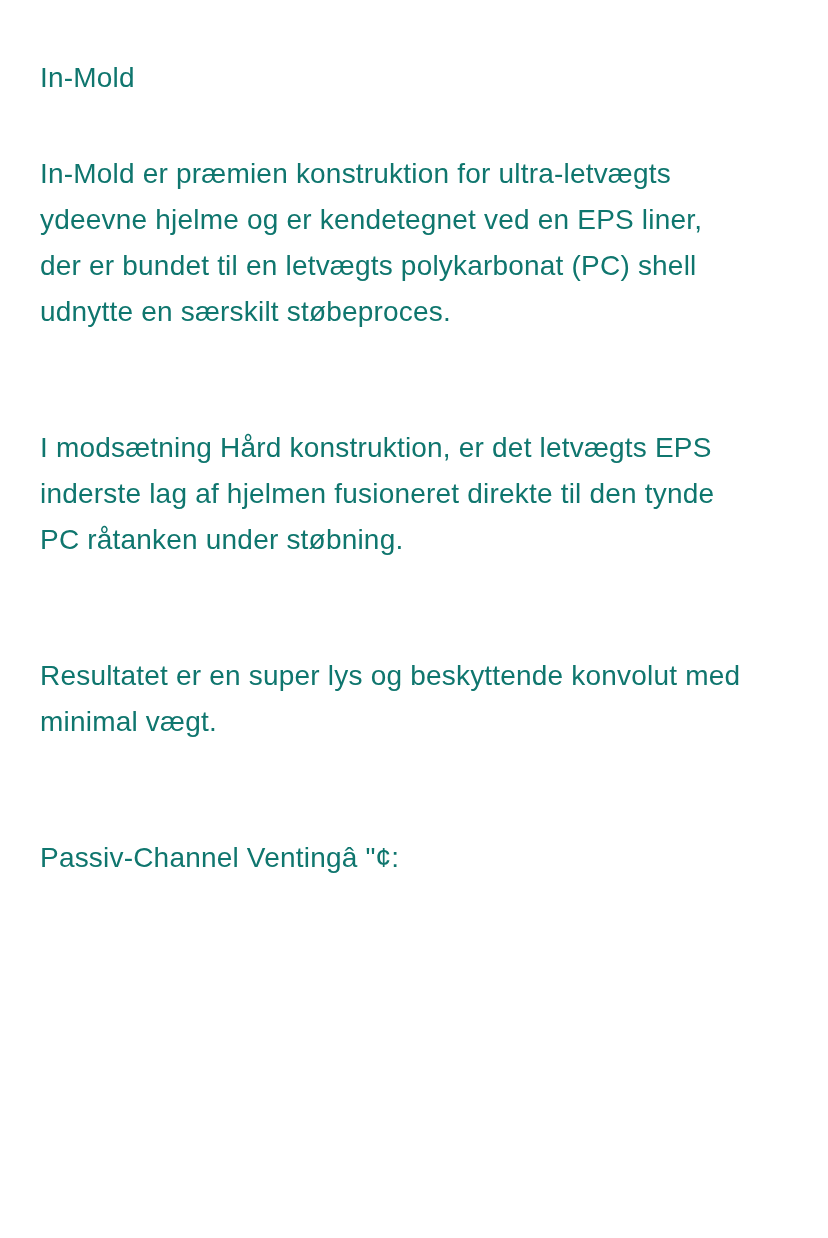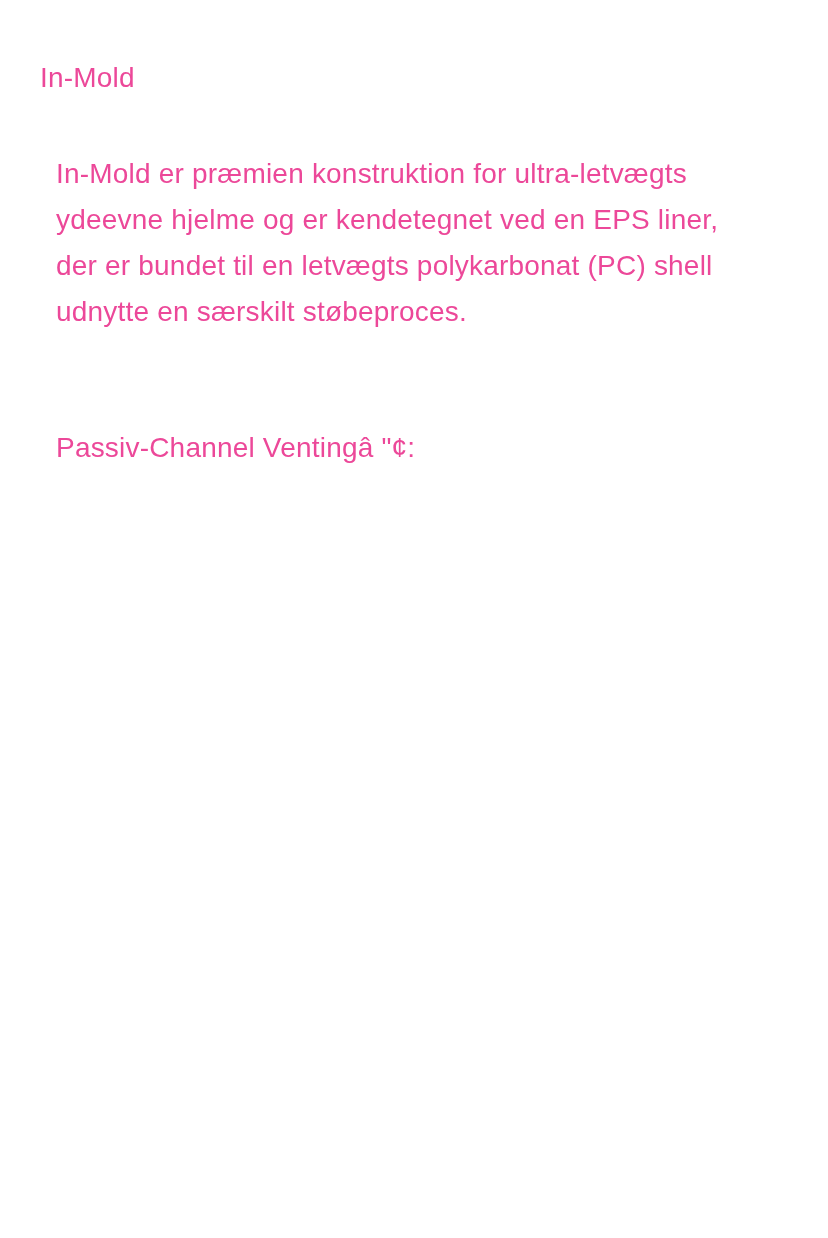--- a/index.html
+++ b/index.html
@@ -4,37 +4,37 @@
   <style>
     * { margin: 0; padding: 0; box-sizing: border-box; }
     html, body { background: #ffffff; }
     .screen {
       position: relative;
       width: 828px;
       height: 1008px;
       background: #ffffff;
       overflow: hidden;
       font-family: "Liberation Sans", sans-serif;
-      color: #ec4899;
+      color: #0f766e;
     }
     .content {
       padding: 55px 38px 0 40px;
     }
     .heading {
       font-size: 28px;
       line-height: 46px;
       font-weight: 400;
       margin: 0 0 50px 0;
       letter-spacing: 0.2px;
     }
     .para {
       font-size: 28px;
       line-height: 46px;
       font-weight: 400;
-      margin: 0 0 90px 16px;
+      margin: 0 0 90px 0;
       white-space: pre-line;
       letter-spacing: 0.2px;
     }
     .fab {
       position: absolute;
       left: 704px;
       top: 1223px;
       width: 104px;
       height: 104px;
       border-radius: 50%;
@@ -48,20 +48,25 @@
 
 <div class="screen">
   <div class="content">
     <div class="heading">In-Mold</div>
 
     <p class="para">In-Mold er præmien konstruktion for ultra-letvægts
 ydeevne hjelme og er kendetegnet ved en EPS liner,
 der er bundet til en letvægts polykarbonat (PC) shell
 udnytte en særskilt støbeproces.</p>
 
+    <p class="para">I modsætning Hård konstruktion, er det letvægts EPS
+inderste lag af hjelmen fusioneret direkte til den tynde
+PC råtanken under støbning.</p>
 
+    <p class="para">Resultatet er en super lys og beskyttende konvolut med
+minimal vægt.</p>
 
     <p class="para">Passiv-Channel Ventingâ "¢:</p>
 
   </div>
 
   <button class="fab" style="background: rgb(189, 189, 189);"></button>
 </div>
 
 </body></html>

